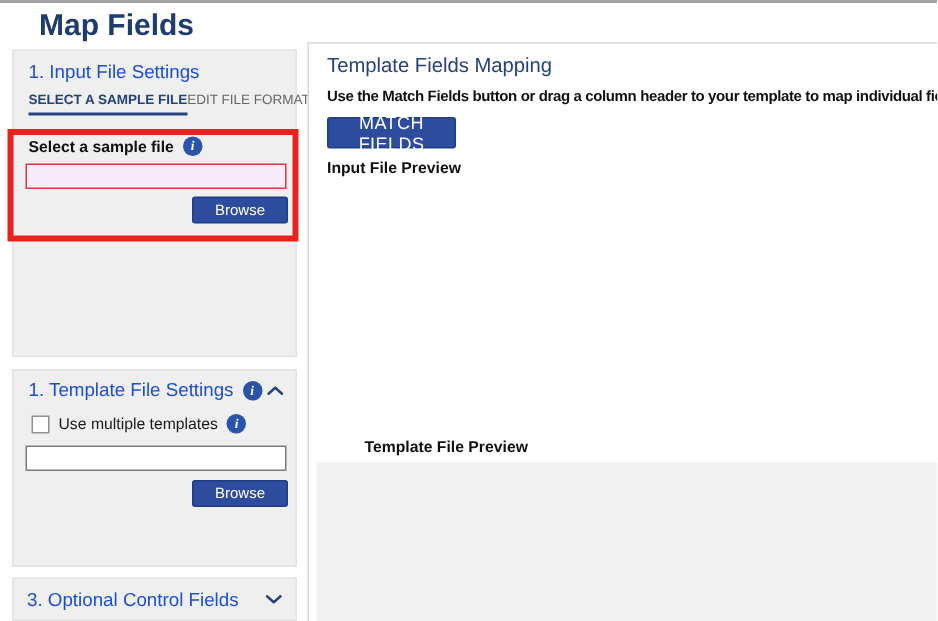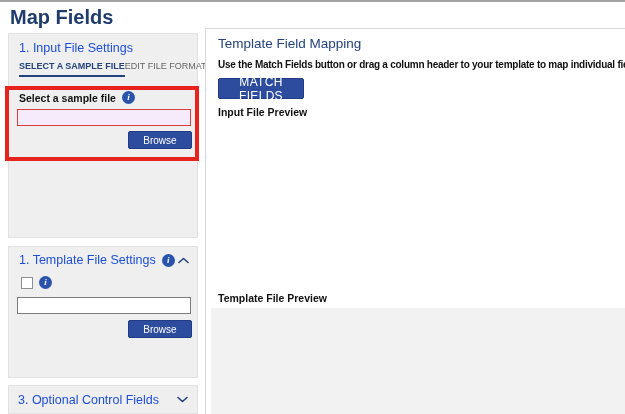--- a/index.html
+++ b/index.html
@@ -2,21 +2,21 @@
 <html><head>
 <meta charset="utf-8">
 <style>
   html,body{margin:0;padding:0;background:#fff;}
   #app{
     position:relative;width:625px;height:414px;overflow:hidden;
     background:#fff;font-family:"Liberation Sans",sans-serif;
     -webkit-font-smoothing:antialiased;
   }
   .top-edge{position:absolute;left:0;top:0;width:625px;height:2px;background:#a3a3a3;}
-  .page-title{position:absolute;left:10px;top:6px;font-size:20px;font-weight:600;color:#1f3c6d;text-align:center;}
+  .page-title{position:absolute;left:26px;top:6px;font-size:20px;font-weight:600;color:#1f3c6d;text-align:center;}
 
   
   .card{position:absolute;left:8px;width:190px;background:#efefef;border:1px solid #e2e2e2;box-sizing:border-box;}
   .card1{top:33px;height:205px;}
   .card2{top:246px;height:132px;}
   .card3{top:385px;height:29px;display:flex;align-items:center;justify-content:flex-start;padding:0 9px;}
   .section-title{font-size:12.5px;color:#1d4ed8;white-space:nowrap;}
   .card1 .section-title{position:absolute;left:10px;top:7px;}
 
   .tabs{position:absolute;left:10px;right:2px;top:27px;display:flex;justify-content:space-between;align-items:flex-start;}
@@ -64,21 +64,21 @@
     background:#fff;border:1px solid #d8d8d8;box-sizing:border-box;
   }
   .main-title{position:absolute;left:12px;top:7px;font-size:13.5px;color:#24437c;white-space:nowrap;}
   .main-instructions{
     position:absolute;left:12px;top:30px;font-size:10px;font-weight:700;color:#111;
     letter-spacing:-0.25px;white-space:nowrap;
   }
   .match-btn{position:absolute;left:12px;top:49px;width:86px;height:21px;font-size:12px;letter-spacing:0.3px;}
   .preview-label{position:absolute;left:12px;font-size:10.5px;font-weight:700;color:#111;white-space:nowrap;}
   .input-preview-label{top:77px;}
-  .template-preview-label{top:263px;}
+  .template-preview-label{top:263px;margin-left:25px;}
   .template-preview-area{position:absolute;left:5px;top:279px;right:0;bottom:0;background:#f2f2f2;}
 </style>
 </head>
 <body>
 
 <div id="app">
   <div class="top-edge"></div>
 
   <div class="page-title">Map Fields</div>
 
@@ -104,36 +104,37 @@
       <span class="section-title">1. Template File Settings</span>
       <span class="info-icon">i</span>
       <span class="chev">
         <svg width="11" height="7" viewBox="0 0 11 7">
             <polyline points="1,5.5 5.5,1.5 10,5.5" fill="none" stroke="#24437c" stroke-width="1.6" stroke-linecap="round" stroke-linejoin="round"></polyline>
           </svg>
       </span>
     </div>
     <div class="checkbox-row">
       <span class="checkbox"></span>
+      <span class="checkbox-label">Use multiple templates</span>
       <span class="info-icon">i</span>
     </div>
     <input class="text-input" type="text" value="" style="">
     <button class="btn browse-btn">Browse</button>
   </div>
 
   <div class="card card3">
     <span class="section-title">3. Optional Control Fields</span>
     <span class="chev">
       <svg width="11" height="7" viewBox="0 0 11 7">
           <polyline points="1,1.5 5.5,5.5 10,1.5" fill="none" stroke="#24437c" stroke-width="1.6" stroke-linecap="round" stroke-linejoin="round"></polyline>
         </svg>
     </span>
   </div>
 
   <div class="main-panel">
-    <div class="main-title">Template Field Mapping</div>
+    <div class="main-title">Template Fields Mapping</div>
     <div class="main-instructions">Use the Match Fields button or drag a column header to your template to map individual fields</div>
     <button class="btn match-btn">MATCH FIELDS</button>
     <div class="preview-label input-preview-label">Input File Preview</div>
     <div class="preview-label template-preview-label">Template File Preview</div>
     <div class="template-preview-area"></div>
   </div>
 </div>
 
 </body></html>

